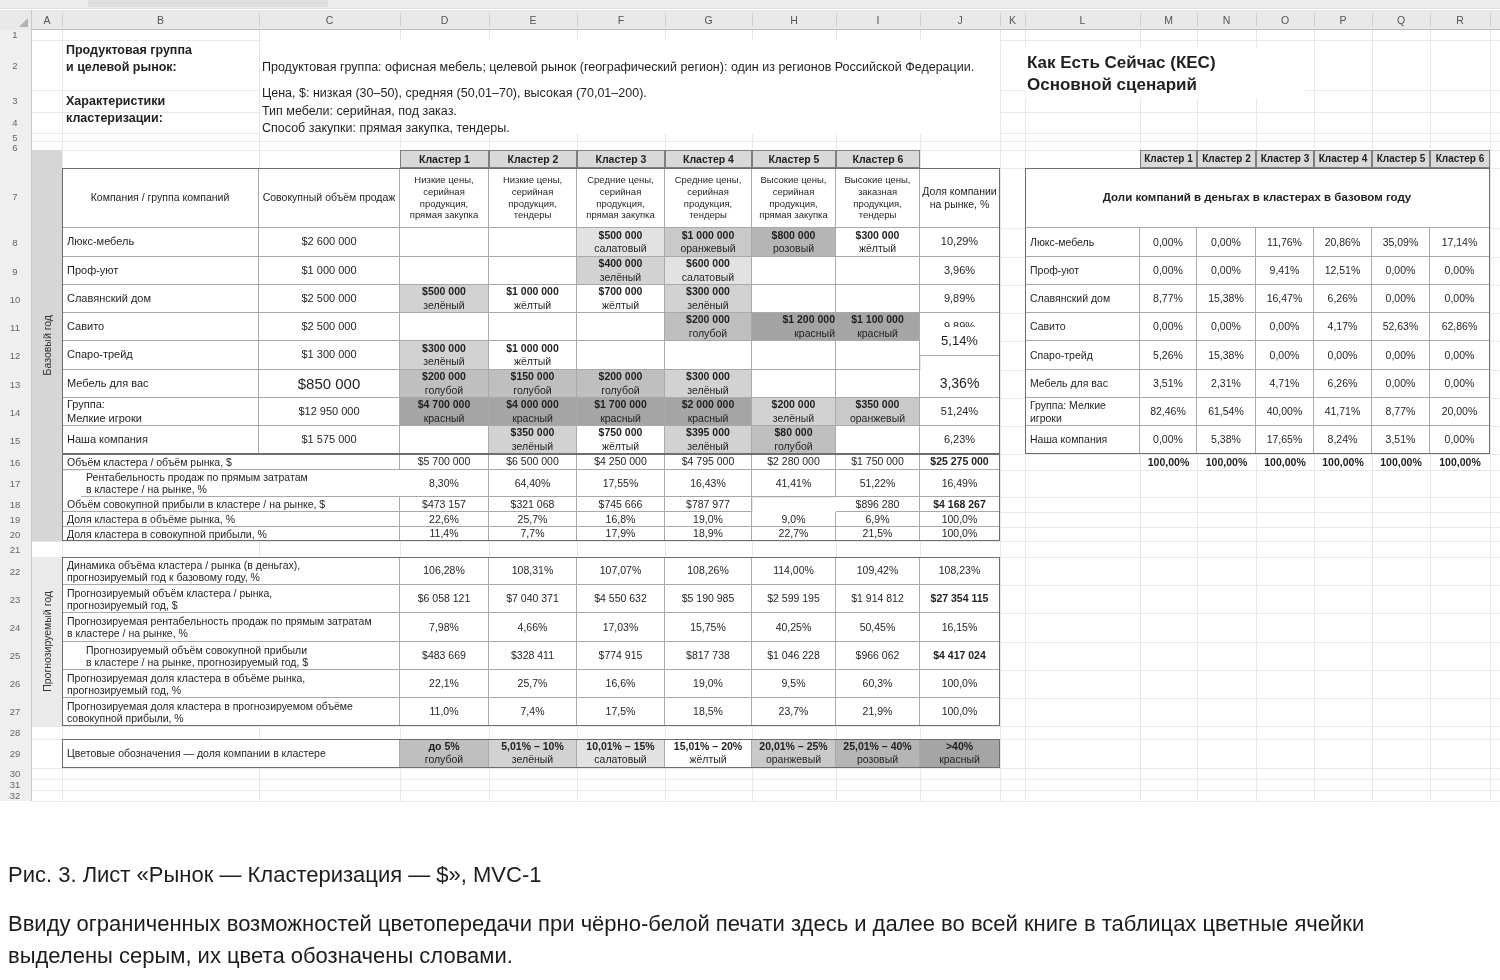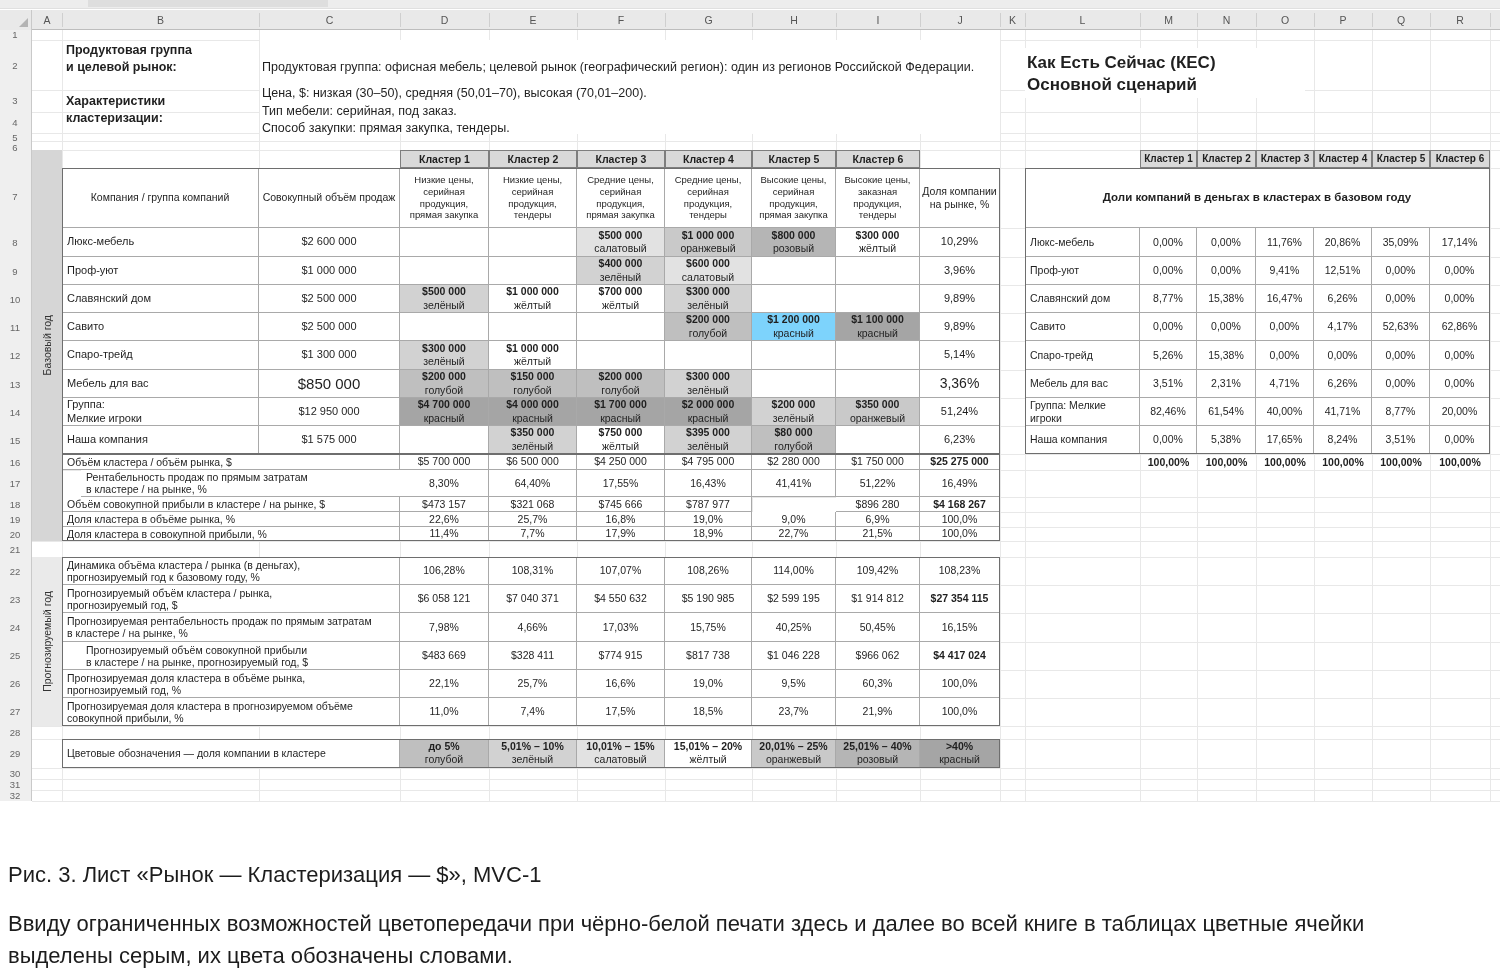--- a/index.html
+++ b/index.html
@@ -278,21 +278,21 @@
       <div class="abs cell" style="left: 920px; top: 285px; width: 80px; height: 28px; font-size: 11px;">9,89%</div>
       <div class="abs cell left pre" style="left: 62px; top: 313px; width: 197px; height: 28px; font-size: 11px;">Савито</div>
       <div class="abs cell" style="left: 259px; top: 313px; width: 141px; height: 28px; font-size: 11px;">$2 500 000</div>
       <div class="abs cell col2" style="left: 400px; top: 313px; width: 89px; height: 28px;"></div>
       <div class="abs cell col2" style="left: 489px; top: 313px; width: 88px; height: 28px;"></div>
       <div class="abs cell col2" style="left: 577px; top: 313px; width: 88px; height: 28px;"></div>
       <div class="abs cell col2" style="left: 665px; top: 313px; width: 87px; height: 28px; background: rgb(191, 191, 191);">
         <span class="bold">$200 000</span>
         <span>голубой</span>
       </div>
-      <div class="abs cell col2" style="left: 752px; top: 313px; width: 84px; height: 28px; background: #7dd3fc;">
+      <div class="abs cell col2" style="left: 752px; top: 313px; width: 84px; height: 28px; background: #a3a3a3; align-items: flex-end;">
         <span class="bold">$1 200 000</span>
         <span>красный</span>
       </div>
       <div class="abs cell col2" style="left: 836px; top: 313px; width: 84px; height: 28px; background: rgb(165, 165, 165);">
         <span class="bold">$1 100 000</span>
         <span>красный</span>
       </div>
       <div class="abs cell" style="left: 920px; top: 313px; width: 80px; height: 28px; font-size: 11px;">9,89%</div>
       <div class="abs cell left pre" style="left: 62px; top: 341px; width: 197px; height: 29px; font-size: 11px;">Спаро-трейд</div>
       <div class="abs cell" style="left: 259px; top: 341px; width: 141px; height: 29px; font-size: 11px;">$1 300 000</div>
@@ -301,21 +301,21 @@
         <span>зелёный</span>
       </div>
       <div class="abs cell col2" style="left: 489px; top: 341px; width: 88px; height: 29px; background: rgb(255, 255, 255);">
         <span class="bold">$1 000 000</span>
         <span>жёлтый</span>
       </div>
       <div class="abs cell col2" style="left: 577px; top: 341px; width: 88px; height: 29px;"></div>
       <div class="abs cell col2" style="left: 665px; top: 341px; width: 87px; height: 29px;"></div>
       <div class="abs cell col2" style="left: 752px; top: 341px; width: 84px; height: 29px;"></div>
       <div class="abs cell col2" style="left: 836px; top: 341px; width: 84px; height: 29px;"></div>
-      <div class="abs cell" style="left: 920px; top: 341px; width: 80px; height: 29px; font-size: 11px;">5,14%</div>
+      <div class="abs cell" style="left: 920px; top: 327px; width: 80px; height: 29px; font-size: 13px;">5,14%</div>
       <div class="abs cell left pre" style="left: 62px; top: 370px; width: 197px; height: 28px; font-size: 11px;">Мебель для вас</div>
       <div class="abs cell" style="left: 259px; top: 370px; width: 141px; height: 28px; font-size: 15px;">$850 000</div>
       <div class="abs cell col2" style="left: 400px; top: 370px; width: 89px; height: 28px; background: rgb(191, 191, 191);">
         <span class="bold">$200 000</span>
         <span>голубой</span>
       </div>
       <div class="abs cell col2" style="left: 489px; top: 370px; width: 88px; height: 28px; background: rgb(191, 191, 191);">
         <span class="bold">$150 000</span>
         <span>голубой</span>
       </div>

